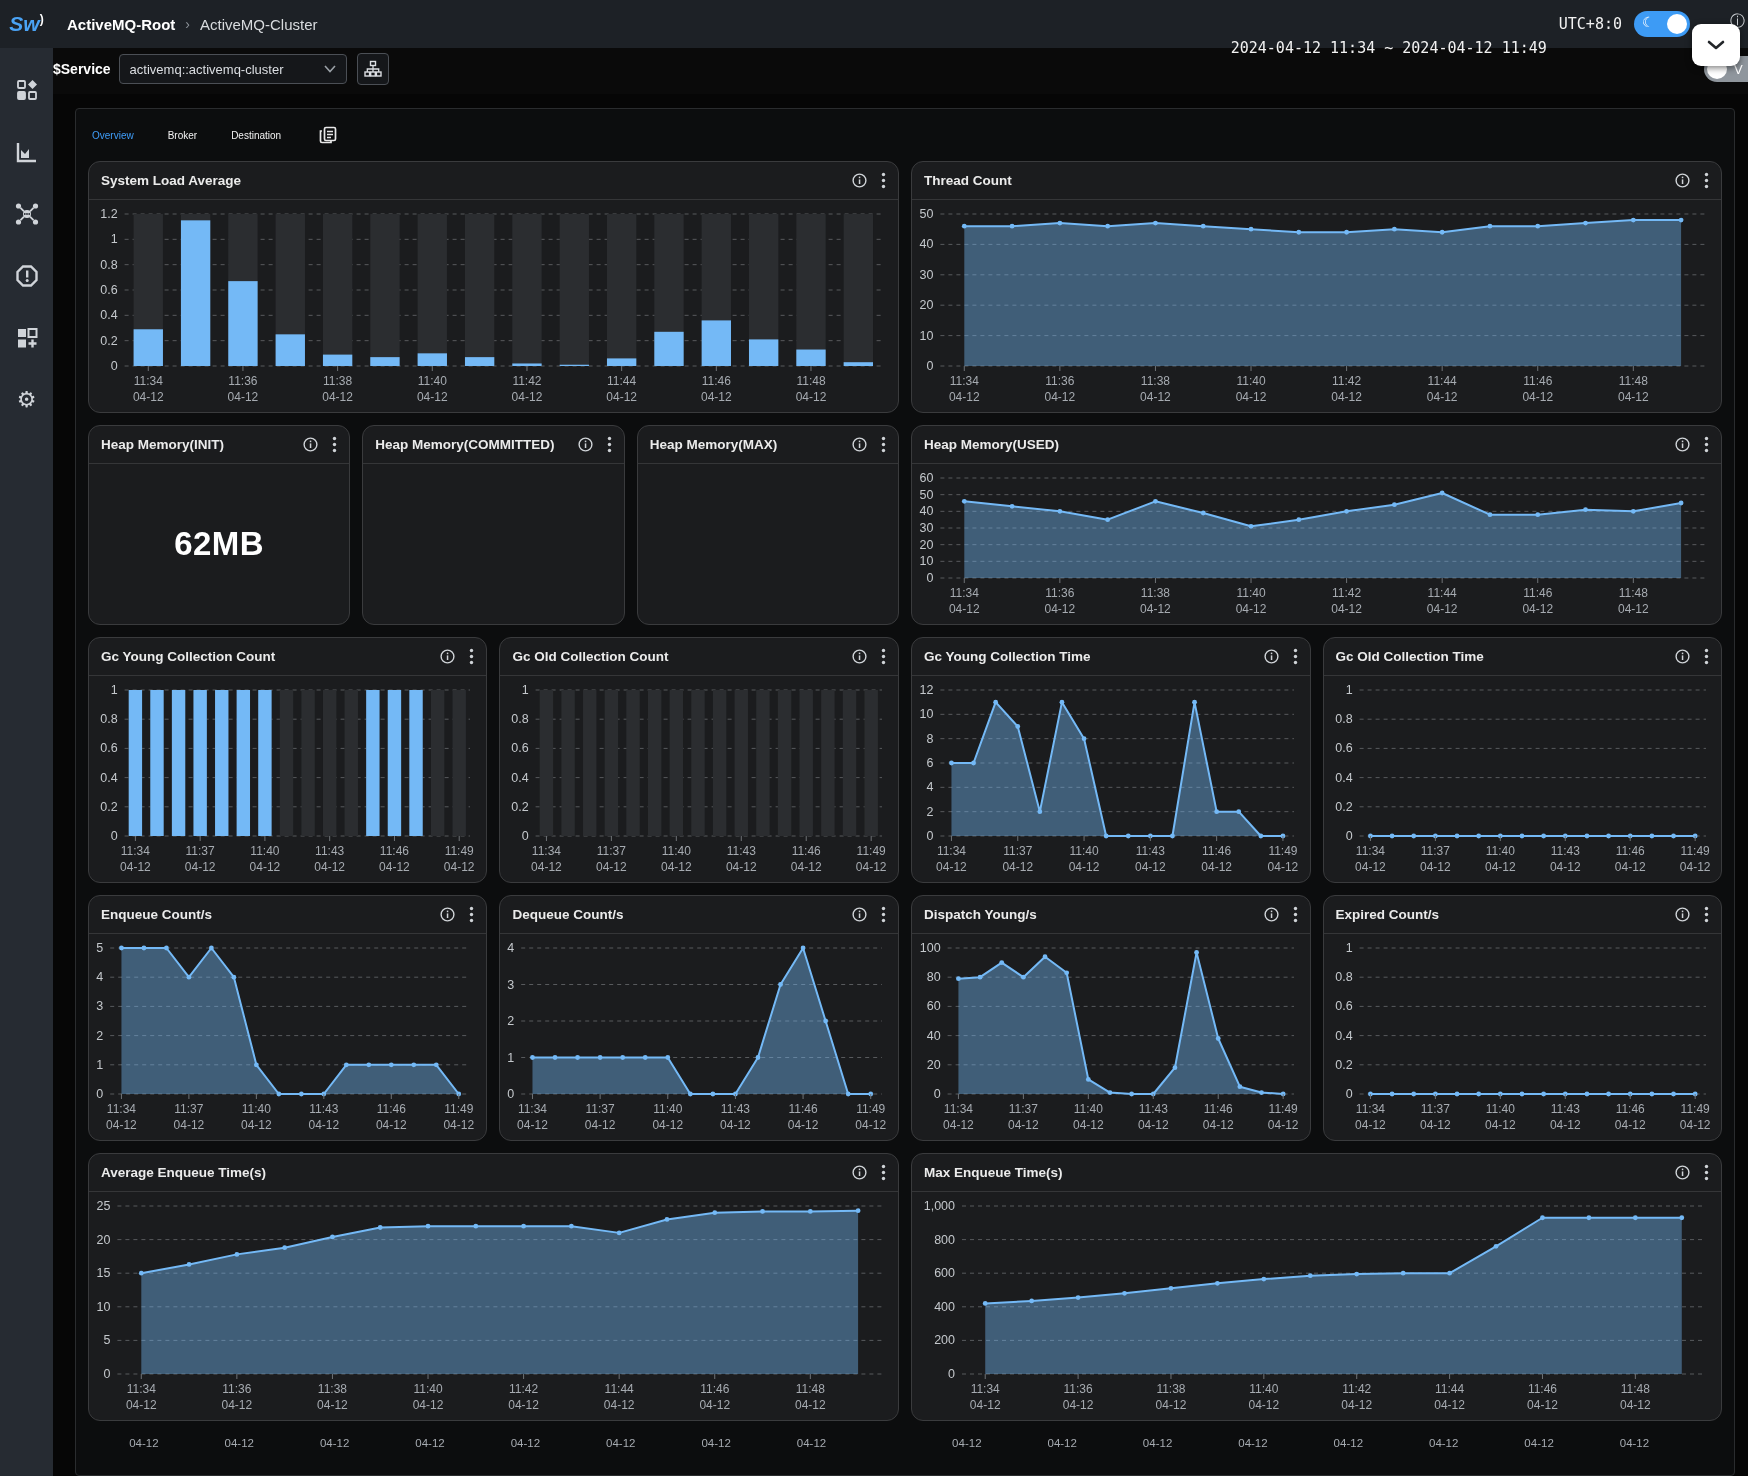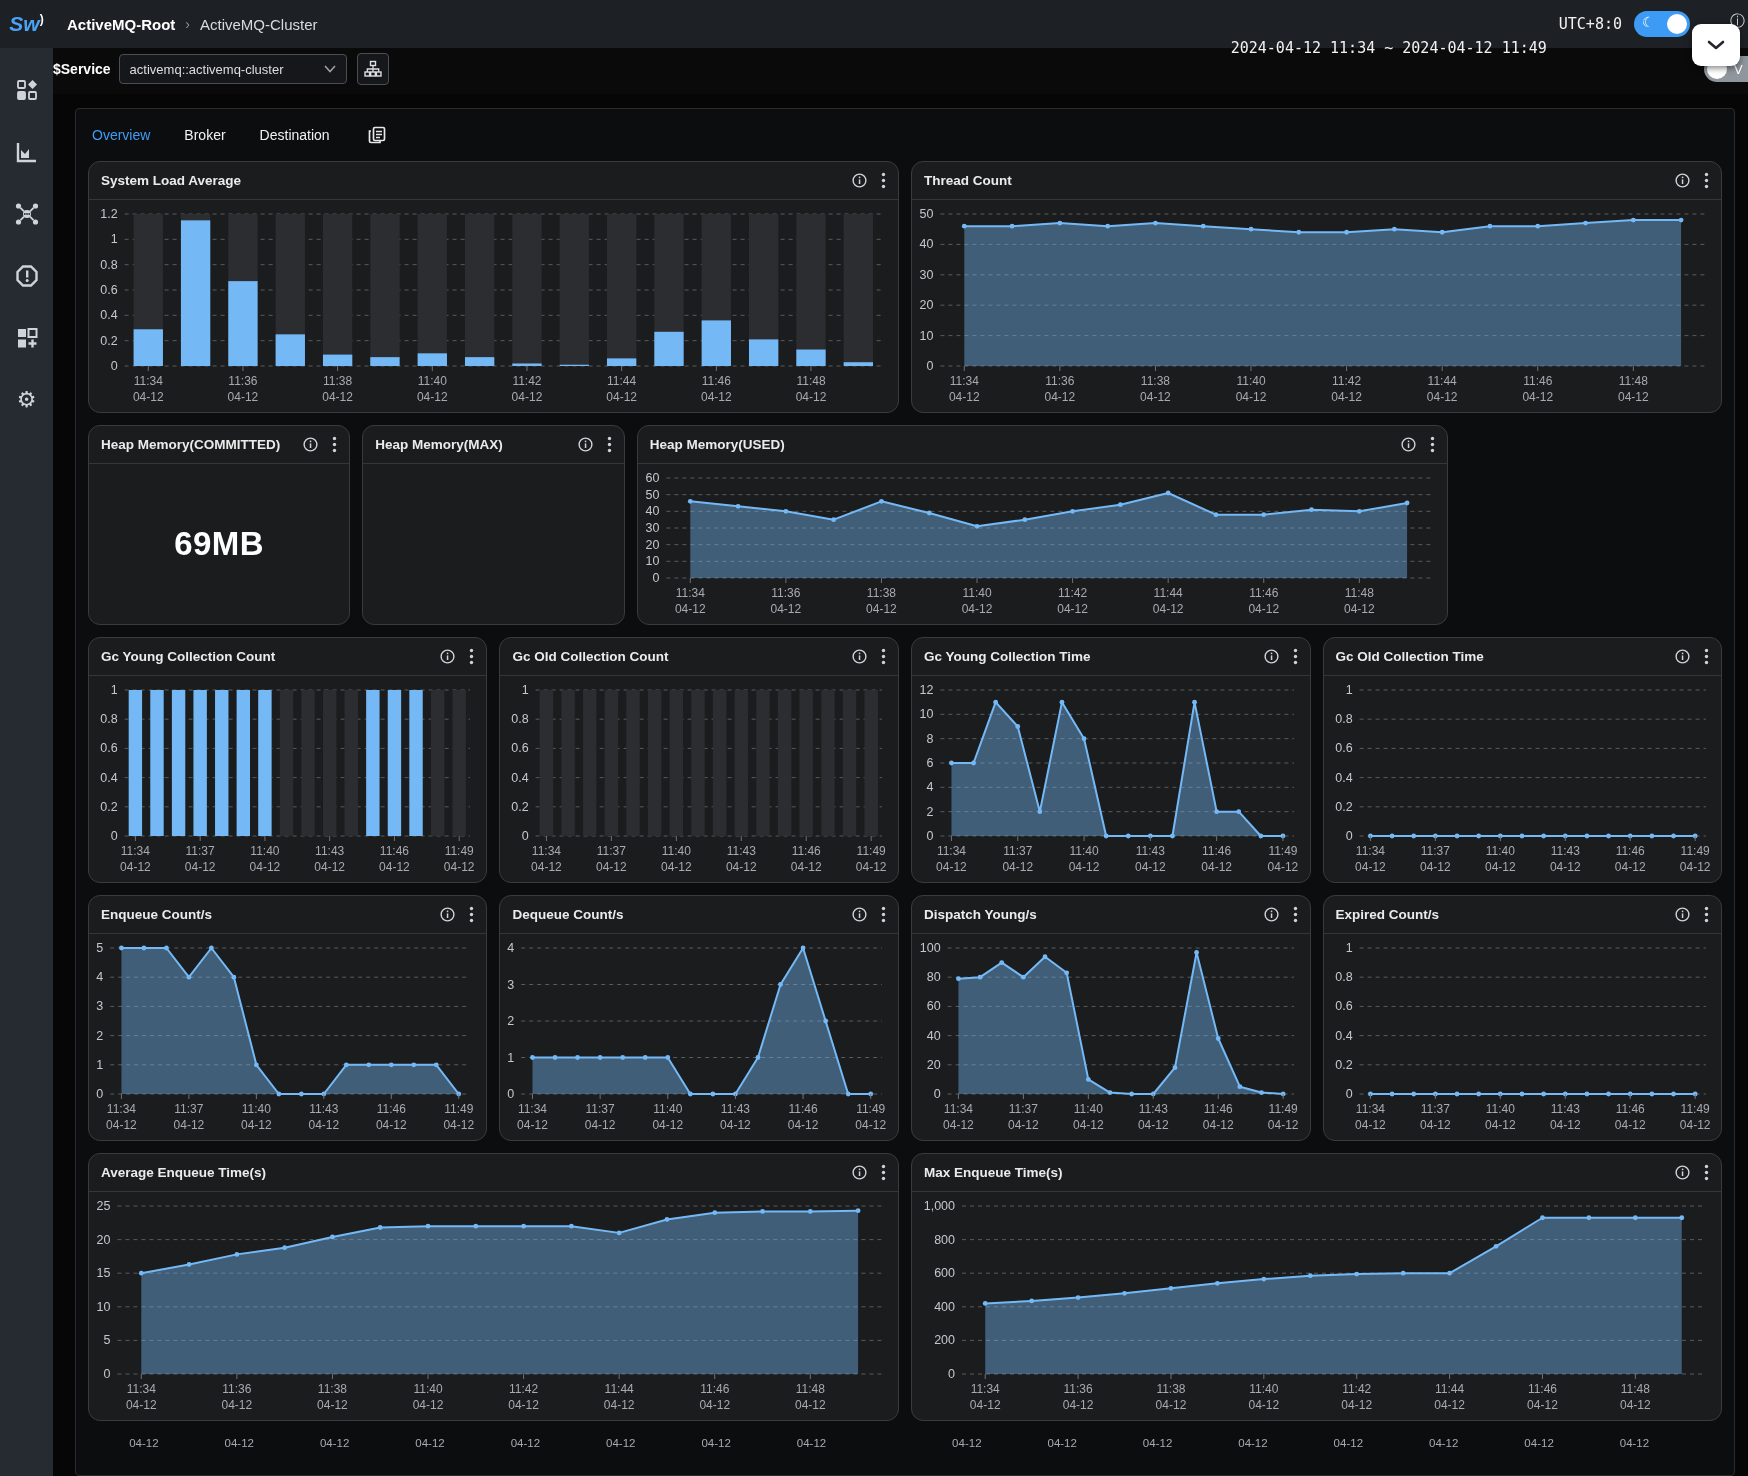--- a/index.html
+++ b/index.html
@@ -49,21 +49,21 @@
     background:#15171a; cursor:pointer; }
   .v-toggle { position:absolute; right:-26px; top:12px; width:70px; height:26px;
     border-radius:13px; background:#8f969d; display:flex; align-items:center; cursor:pointer; }
   .v-toggle .knob { width:20px; height:20px; border-radius:50%; background:#fff; margin-left:3px; }
   .v-toggle .vt { color:#fff; font-size:13px; margin-left:7px; }
 
   
   .panel { position:absolute; left:75px; top:108px; width:1660px; height:1368px;
     background:#0c0d0e; border:1px solid #2a2c2e; border-radius:4px; padding:0 12px; }
   .tabs { display:flex; align-items:center; height:52px; padding-left:4px; gap:34px; }
-  .tab { font-size:14px; color:#f2f2f2; cursor:pointer; }
+  .tab { font-size:10px; color:#f2f2f2; cursor:pointer; }
   .tab.active { color:#3f9cf7; }
   .tab-copy { cursor:pointer; margin-left:4px; display:flex; }
 
   .grid { display:grid; grid-template-columns:repeat(12,1fr); gap:12px; }
   .c2 { grid-column:span 2; } .c3 { grid-column:span 3; } .c6 { grid-column:span 6; }
   .hA { height:252px; } .hB { height:200px; } .hC { height:246px; }
   .hD { height:246px; } .hE { height:268px; } .hS { height:34px; }
 
   .card { background:#1b1c1e; border:1px solid #3a3b3d; border-radius:12px;
     display:flex; flex-direction:column; overflow:hidden; }
@@ -366,40 +366,61 @@
               <text x="625.74375" y="201" text-anchor="middle" fill="#a6abb1" font-size="12">04-12</text>
               <line x1="721.31875" y1="166" x2="721.31875" y2="171" stroke="#6f7377" stroke-width="1"></line>
               <text x="721.31875" y="185" text-anchor="middle" fill="#a6abb1" font-size="12">11:48</text>
               <text x="721.31875" y="201" text-anchor="middle" fill="#a6abb1" font-size="12">04-12</text>
             </svg></div>
         </div>
     </div>
 
     <div class="card c2 hB">
       <div class="card-head">
+          <span class="card-title">Heap Memory(INIT)</span>
+        <span class="card-tools">
+            <span class="info-ic">
+              <svg width="15" height="15" viewBox="0 0 15 15">
+                <circle cx="7.5" cy="7.5" r="6.4" fill="none" stroke="#cfd3d7" stroke-width="1.4"></circle>
+                <rect x="6.8" y="6.4" width="1.5" height="4.6" fill="#cfd3d7"></rect>
+                <rect x="6.8" y="3.6" width="1.5" height="1.6" fill="#cfd3d7"></rect>
+              </svg>
+            </span>
+            <span class="kebab-ic">
+              <svg width="5" height="17" viewBox="0 0 5 17">
+                <circle cx="2.5" cy="2.5" r="1.7" fill="#cfd3d7"></circle>
+                <circle cx="2.5" cy="8.5" r="1.7" fill="#cfd3d7"></circle>
+                <circle cx="2.5" cy="14.5" r="1.7" fill="#cfd3d7"></circle>
+              </svg>
+            </span>
+          </span>
+        </div>
+      <div class="card-body">
+          <div class="stat-val">62MB</div>
+        </div>
+    </div>
+    <div class="card c2 hB">
+      <div class="card-head">
           <span class="card-title">Heap Memory(COMMITTED)</span>
         <span class="card-tools">
             <span class="info-ic">
               <svg width="15" height="15" viewBox="0 0 15 15">
                 <circle cx="7.5" cy="7.5" r="6.4" fill="none" stroke="#cfd3d7" stroke-width="1.4"></circle>
                 <rect x="6.8" y="6.4" width="1.5" height="4.6" fill="#cfd3d7"></rect>
                 <rect x="6.8" y="3.6" width="1.5" height="1.6" fill="#cfd3d7"></rect>
               </svg>
             </span>
             <span class="kebab-ic">
               <svg width="5" height="17" viewBox="0 0 5 17">
                 <circle cx="2.5" cy="2.5" r="1.7" fill="#cfd3d7"></circle>
                 <circle cx="2.5" cy="8.5" r="1.7" fill="#cfd3d7"></circle>
                 <circle cx="2.5" cy="14.5" r="1.7" fill="#cfd3d7"></circle>
               </svg>
             </span>
           </span>
-        </div>
-      <div class="card-body">
-          <div class="stat-val">69MB</div>
         </div>
     </div>
     <div class="card c2 hB">
       <div class="card-head">
           <span class="card-title">Heap Memory(MAX)</span>
         <span class="card-tools">
             <span class="info-ic">
               <svg width="15" height="15" viewBox="0 0 15 15">
                 <circle cx="7.5" cy="7.5" r="6.4" fill="none" stroke="#cfd3d7" stroke-width="1.4"></circle>
                 <rect x="6.8" y="6.4" width="1.5" height="4.6" fill="#cfd3d7"></rect>

